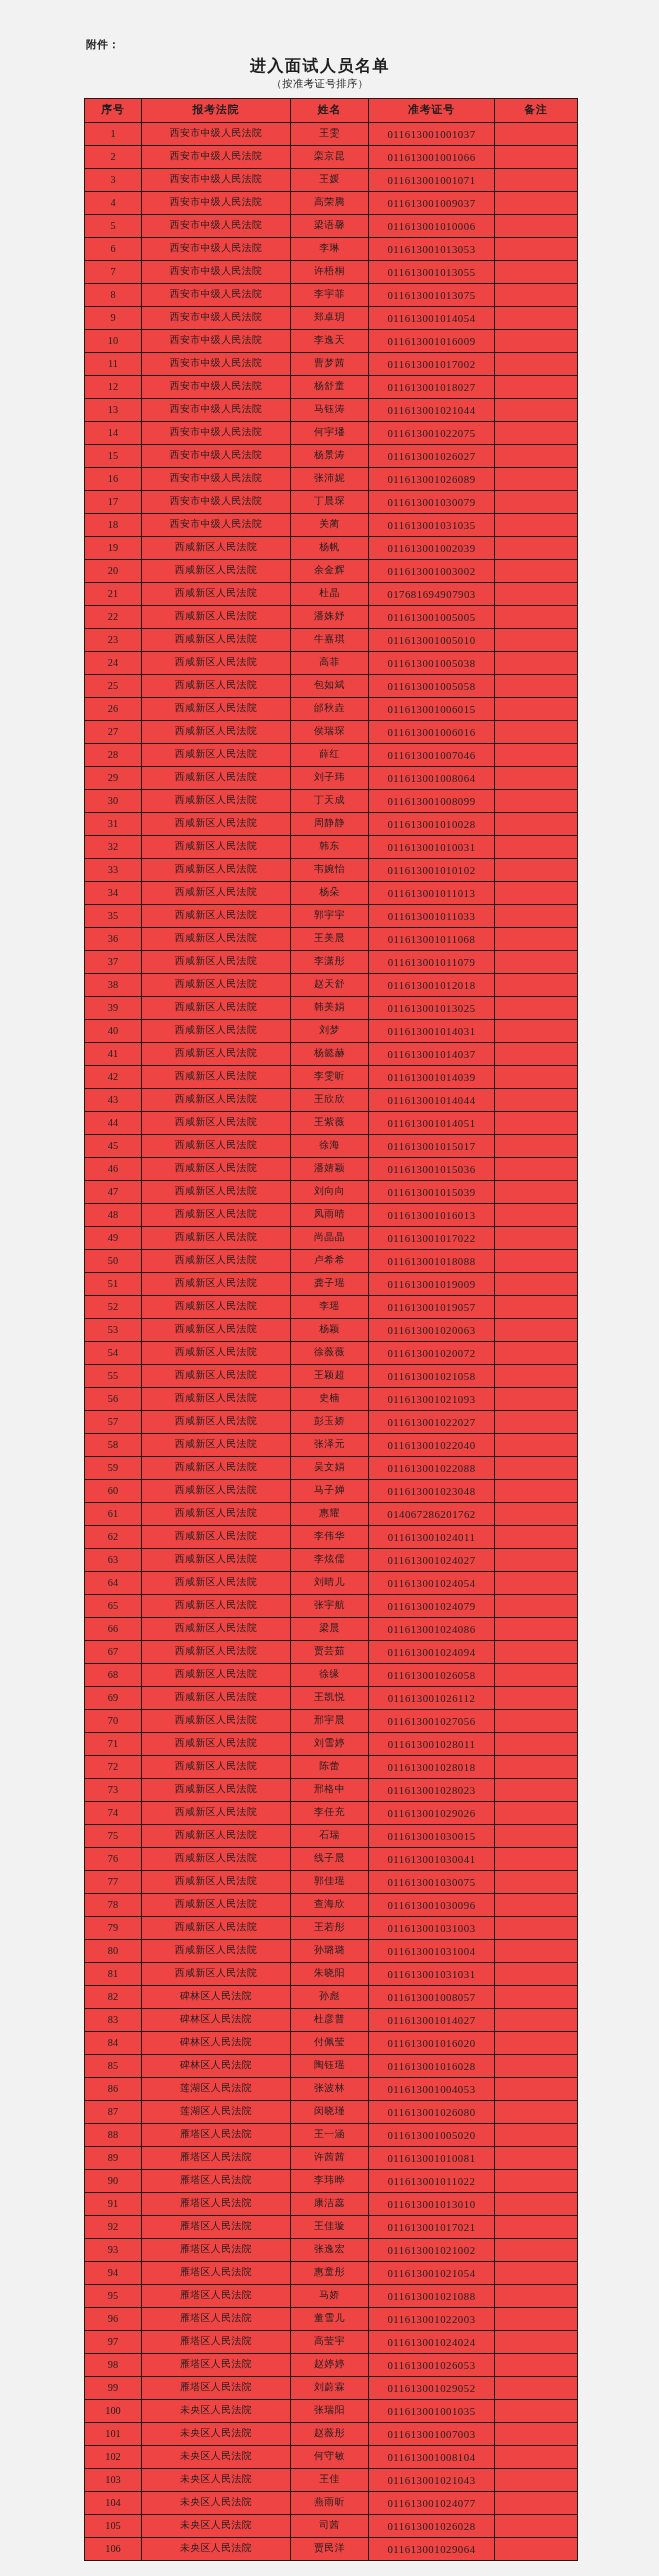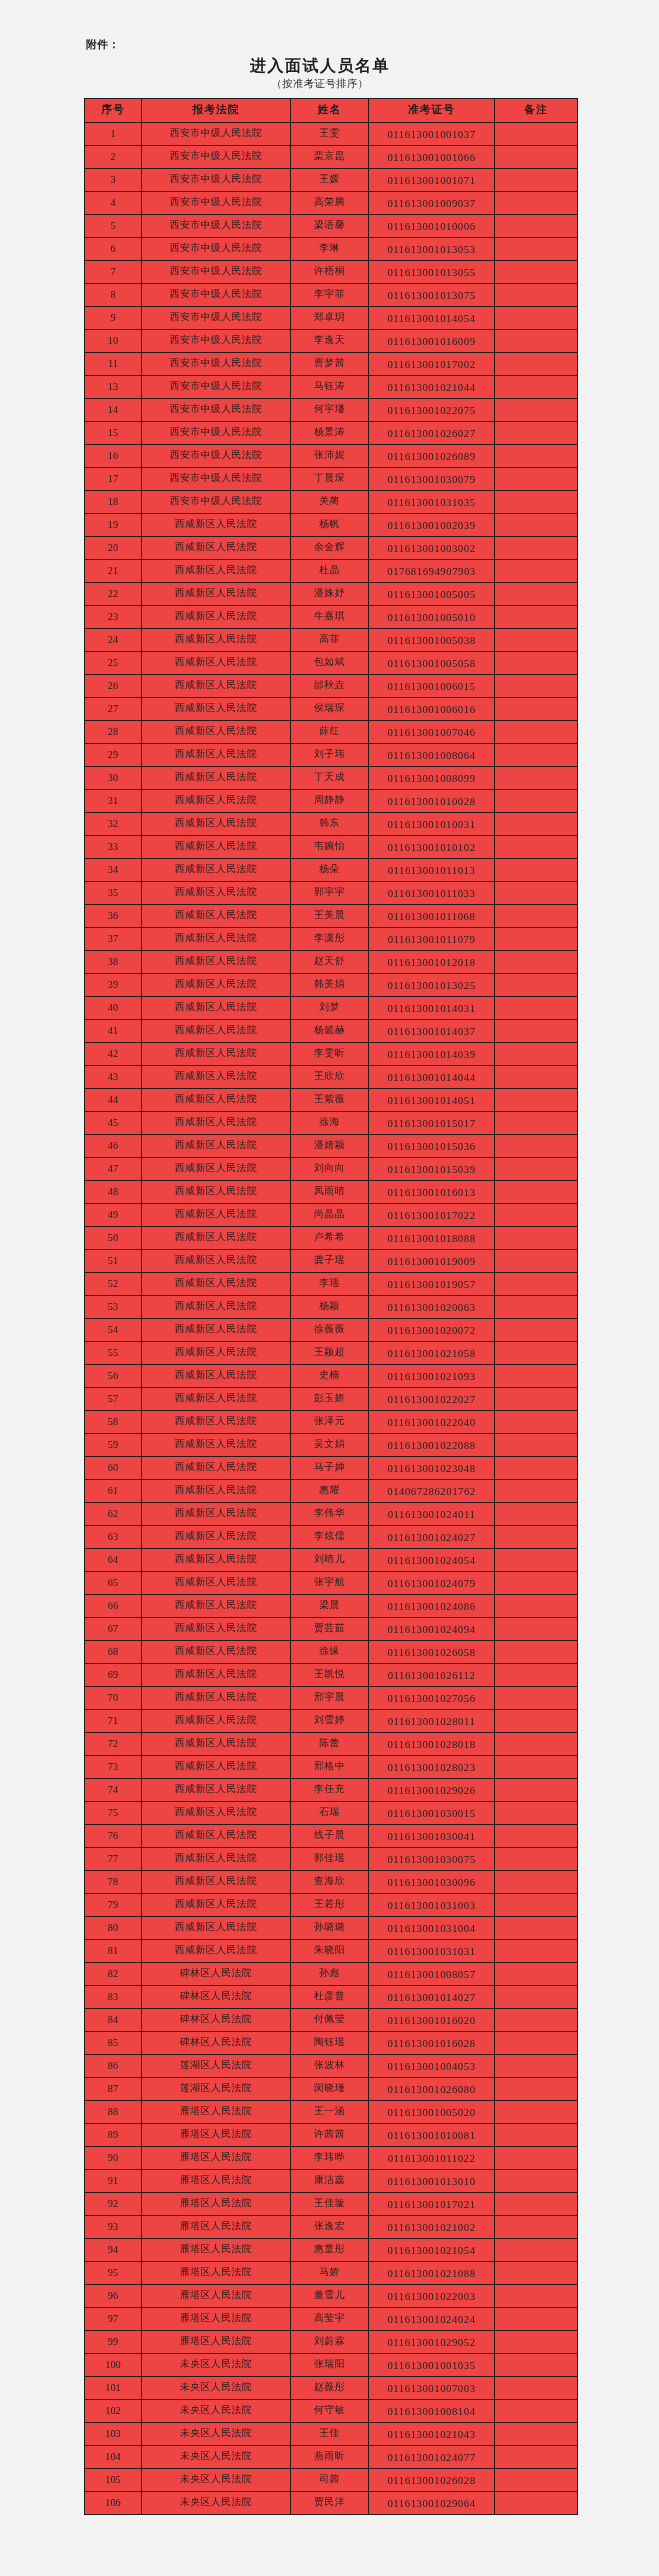--- a/index.html
+++ b/index.html
@@ -150,20 +150,27 @@
           <td class="cell-remark"></td>
         </tr>
         <tr class="data-row">
           <td class="cell-no">11</td>
           <td class="cell-court">西安市中级人民法院</td>
           <td class="cell-name">曹梦茜</td>
           <td class="cell-id">011613001017002</td>
           <td class="cell-remark"></td>
         </tr>
         <tr class="data-row">
+          <td class="cell-no">12</td>
+          <td class="cell-court">西安市中级人民法院</td>
+          <td class="cell-name">杨舒童</td>
+          <td class="cell-id">011613001018027</td>
+          <td class="cell-remark"></td>
+        </tr>
+        <tr class="data-row">
           <td class="cell-no">13</td>
           <td class="cell-court">西安市中级人民法院</td>
           <td class="cell-name">马钰涛</td>
           <td class="cell-id">011613001021044</td>
           <td class="cell-remark"></td>
         </tr>
         <tr class="data-row">
           <td class="cell-no">14</td>
           <td class="cell-court">西安市中级人民法院</td>
           <td class="cell-name">何宇璠</td>
@@ -742,20 +749,27 @@
           <td class="cell-court">雁塔区人民法院</td>
           <td class="cell-name">董雪儿</td>
           <td class="cell-id">011613001022003</td>
           <td class="cell-remark"></td>
         </tr>
         <tr class="data-row">
           <td class="cell-no">97</td>
           <td class="cell-court">雁塔区人民法院</td>
           <td class="cell-name">高莹宇</td>
           <td class="cell-id">011613001024024</td>
+          <td class="cell-remark"></td>
+        </tr>
+        <tr class="data-row">
+          <td class="cell-no">98</td>
+          <td class="cell-court">雁塔区人民法院</td>
+          <td class="cell-name">赵婷婷</td>
+          <td class="cell-id">011613001026053</td>
           <td class="cell-remark"></td>
         </tr>
         <tr class="data-row">
           <td class="cell-no">99</td>
           <td class="cell-court">雁塔区人民法院</td>
           <td class="cell-name">刘蔚霖</td>
           <td class="cell-id">011613001029052</td>
           <td class="cell-remark"></td>
         </tr>
         <tr class="data-row">

